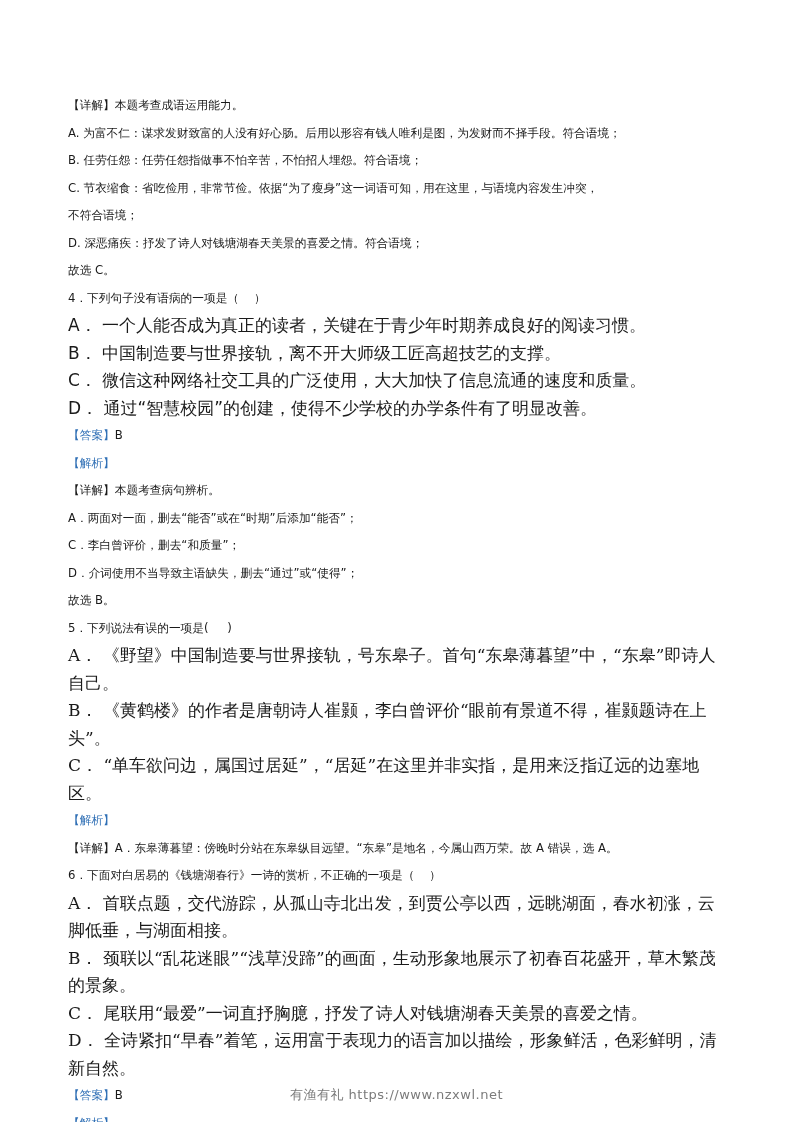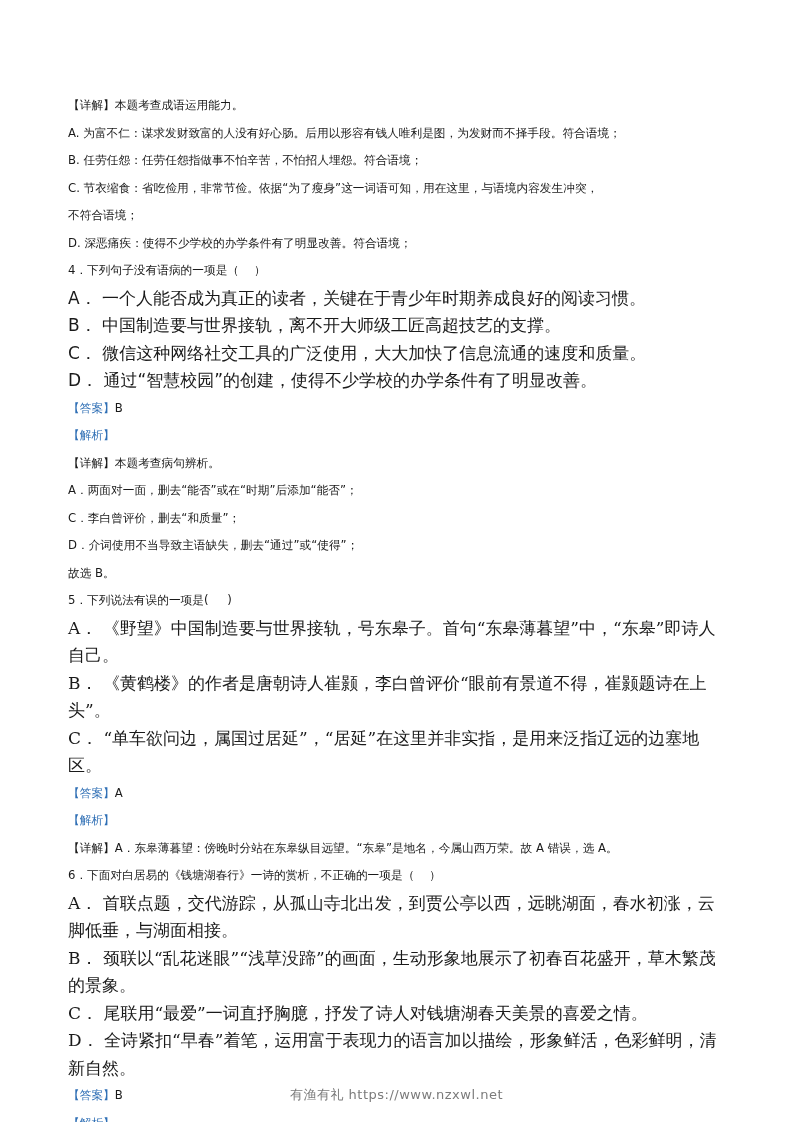--- a/index.html
+++ b/index.html
@@ -66,21 +66,22 @@
 </head>
 <body>
 
 <div class="page">
 
   <div class="line">【详解】本题考查成语运用能力。</div>
   <div class="line">A. 为富不仁：谋求发财致富的人没有好心肠。后用以形容有钱人唯利是图，为发财而不择手段。符合语境；</div>
   <div class="line">B. 任劳任怨：任劳任怨指做事不怕辛苦，不怕招人埋怨。符合语境；</div>
   <div class="line">C. 节衣缩食：省吃俭用，非常节俭。依据“为了瘦身”这一词语可知，用在这里，与语境内容发生冲突，</div>
   <div class="line">不符合语境；</div>
-  <div class="line">D. 深恶痛疾：使得不少学校的办学条件有了明显改善。符合语境；</div>
+  <div class="line">D. 深恶痛疾：抒发了诗人对钱塘湖春天美景的喜爱之情。符合语境；</div>
+  <div class="line">故选 C。</div>
 
   <div class="q-line">4．下列句子没有语病的一项是（    ）</div>
   <div class="opt-line">A． 一个人能否成为真正的读者，关键在于青少年时期养成良好的阅读习惯。</div>
   <div class="opt-line">B． 中国制造要与世界接轨，离不开大师级工匠高超技艺的支撑。</div>
   <div class="opt-line">C． 微信这种网络社交工具的广泛使用，大大加快了信息流通的速度和质量。</div>
   <div class="opt-line">D． 通过“智慧校园”的创建，使得不少学校的办学条件有了明显改善。</div>
 
   <div class="tag"><span class="brk">【答案】</span><span class="ans">B</span></div>
   <div class="tag">【解析】</div>
 
@@ -88,21 +89,20 @@
   <div class="line">A．两面对一面，删去“能否”或在“时期”后添加“能否”；</div>
   <div class="line">C．李白曾评价，删去“和质量”；</div>
   <div class="line">D．介词使用不当导致主语缺失，删去“通过”或“使得”；</div>
   <div class="line">故选 B。</div>
 
   <div class="q-line">5．下列说法有误的一项是(     )</div>
   <div class="opt-line serif">A． 《野望》中国制造要与世界接轨，号东皋子。首句“东皋薄暮望”中，“东皋”即诗人自己。</div>
   <div class="opt-line serif">B． 《黄鹤楼》的作者是唐朝诗人崔颢，李白曾评价“眼前有景道不得，崔颢题诗在上头”。</div>
   <div class="opt-line serif">C． “单车欲问边，属国过居延”，“居延”在这里并非实指，是用来泛指辽远的边塞地区。</div>
 
-  <div class="tag"><span class="brk">【答案】</span><span class="ans">A</span></div>
   <div class="tag">【解析】</div>
 
   <div class="line">【详解】A．东皋薄暮望：傍晚时分站在东皋纵目远望。“东皋”是地名，今属山西万荣。故 A 错误，选 A。</div>
 
   <div class="q-line">6．下面对白居易的《钱塘湖春行》一诗的赏析，不正确的一项是（    ）</div>
   <div class="opt-line serif">A． 首联点题，交代游踪，从孤山寺北出发，到贾公亭以西，远眺湖面，春水初涨，云脚低垂，与湖面相接。</div>
   <div class="opt-line serif">B． 颈联以“乱花迷眼”“浅草没蹄”的画面，生动形象地展示了初春百花盛开，草木繁茂的景象。</div>
   <div class="opt-line serif">C． 尾联用“最爱”一词直抒胸臆，抒发了诗人对钱塘湖春天美景的喜爱之情。</div>
   <div class="opt-line serif">D． 全诗紧扣“早春”着笔，运用富于表现力的语言加以描绘，形象鲜活，色彩鲜明，清新自然。</div>
 

